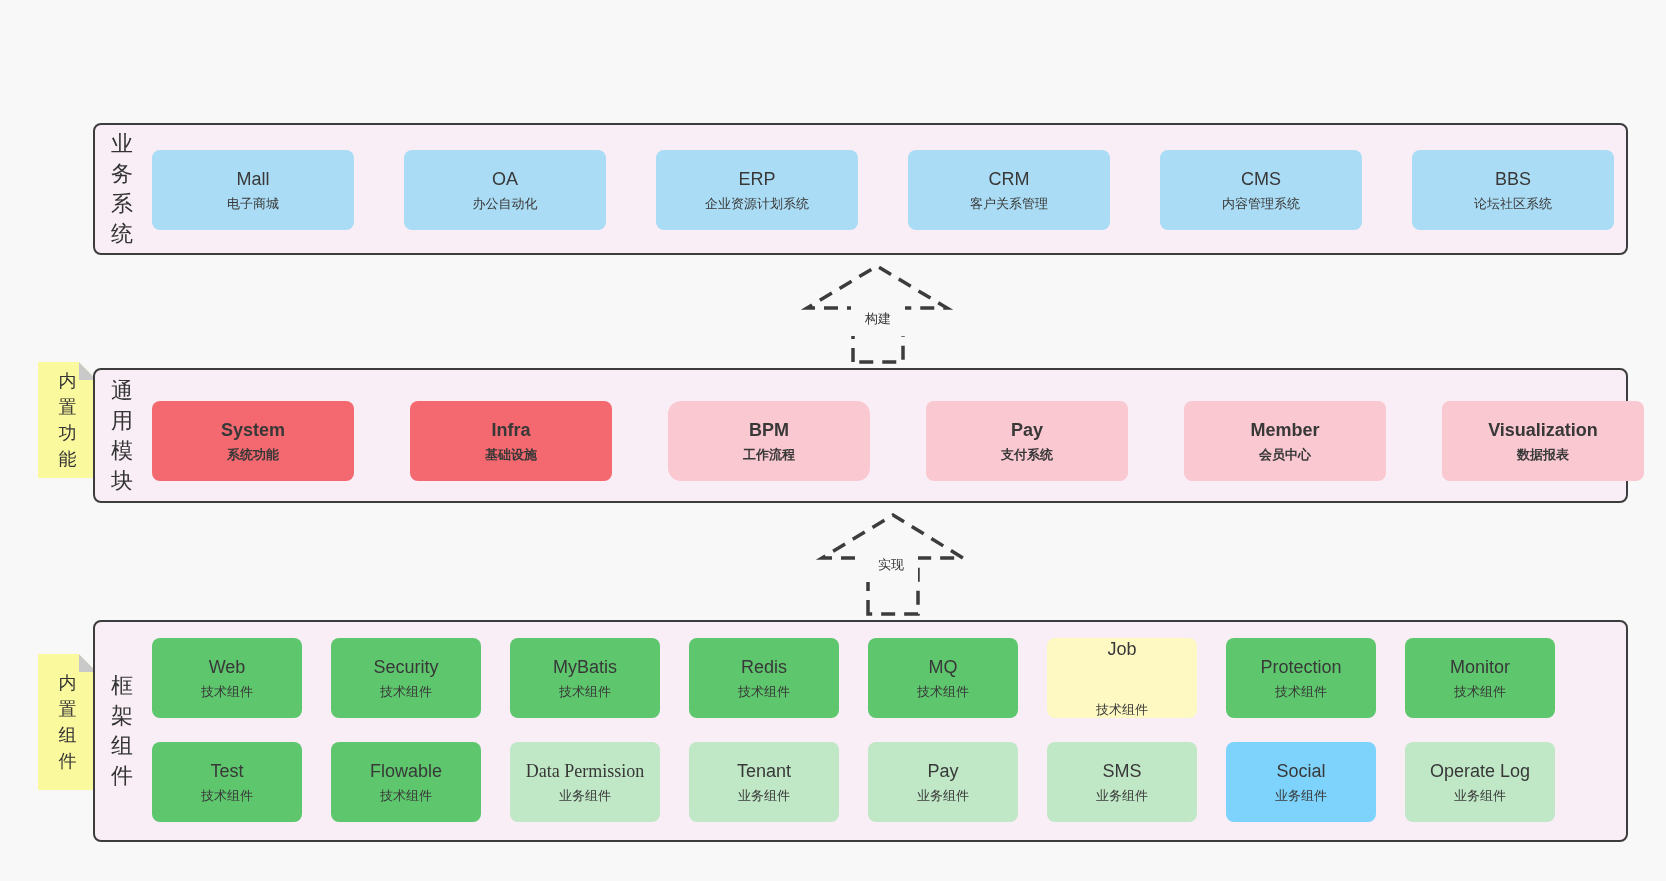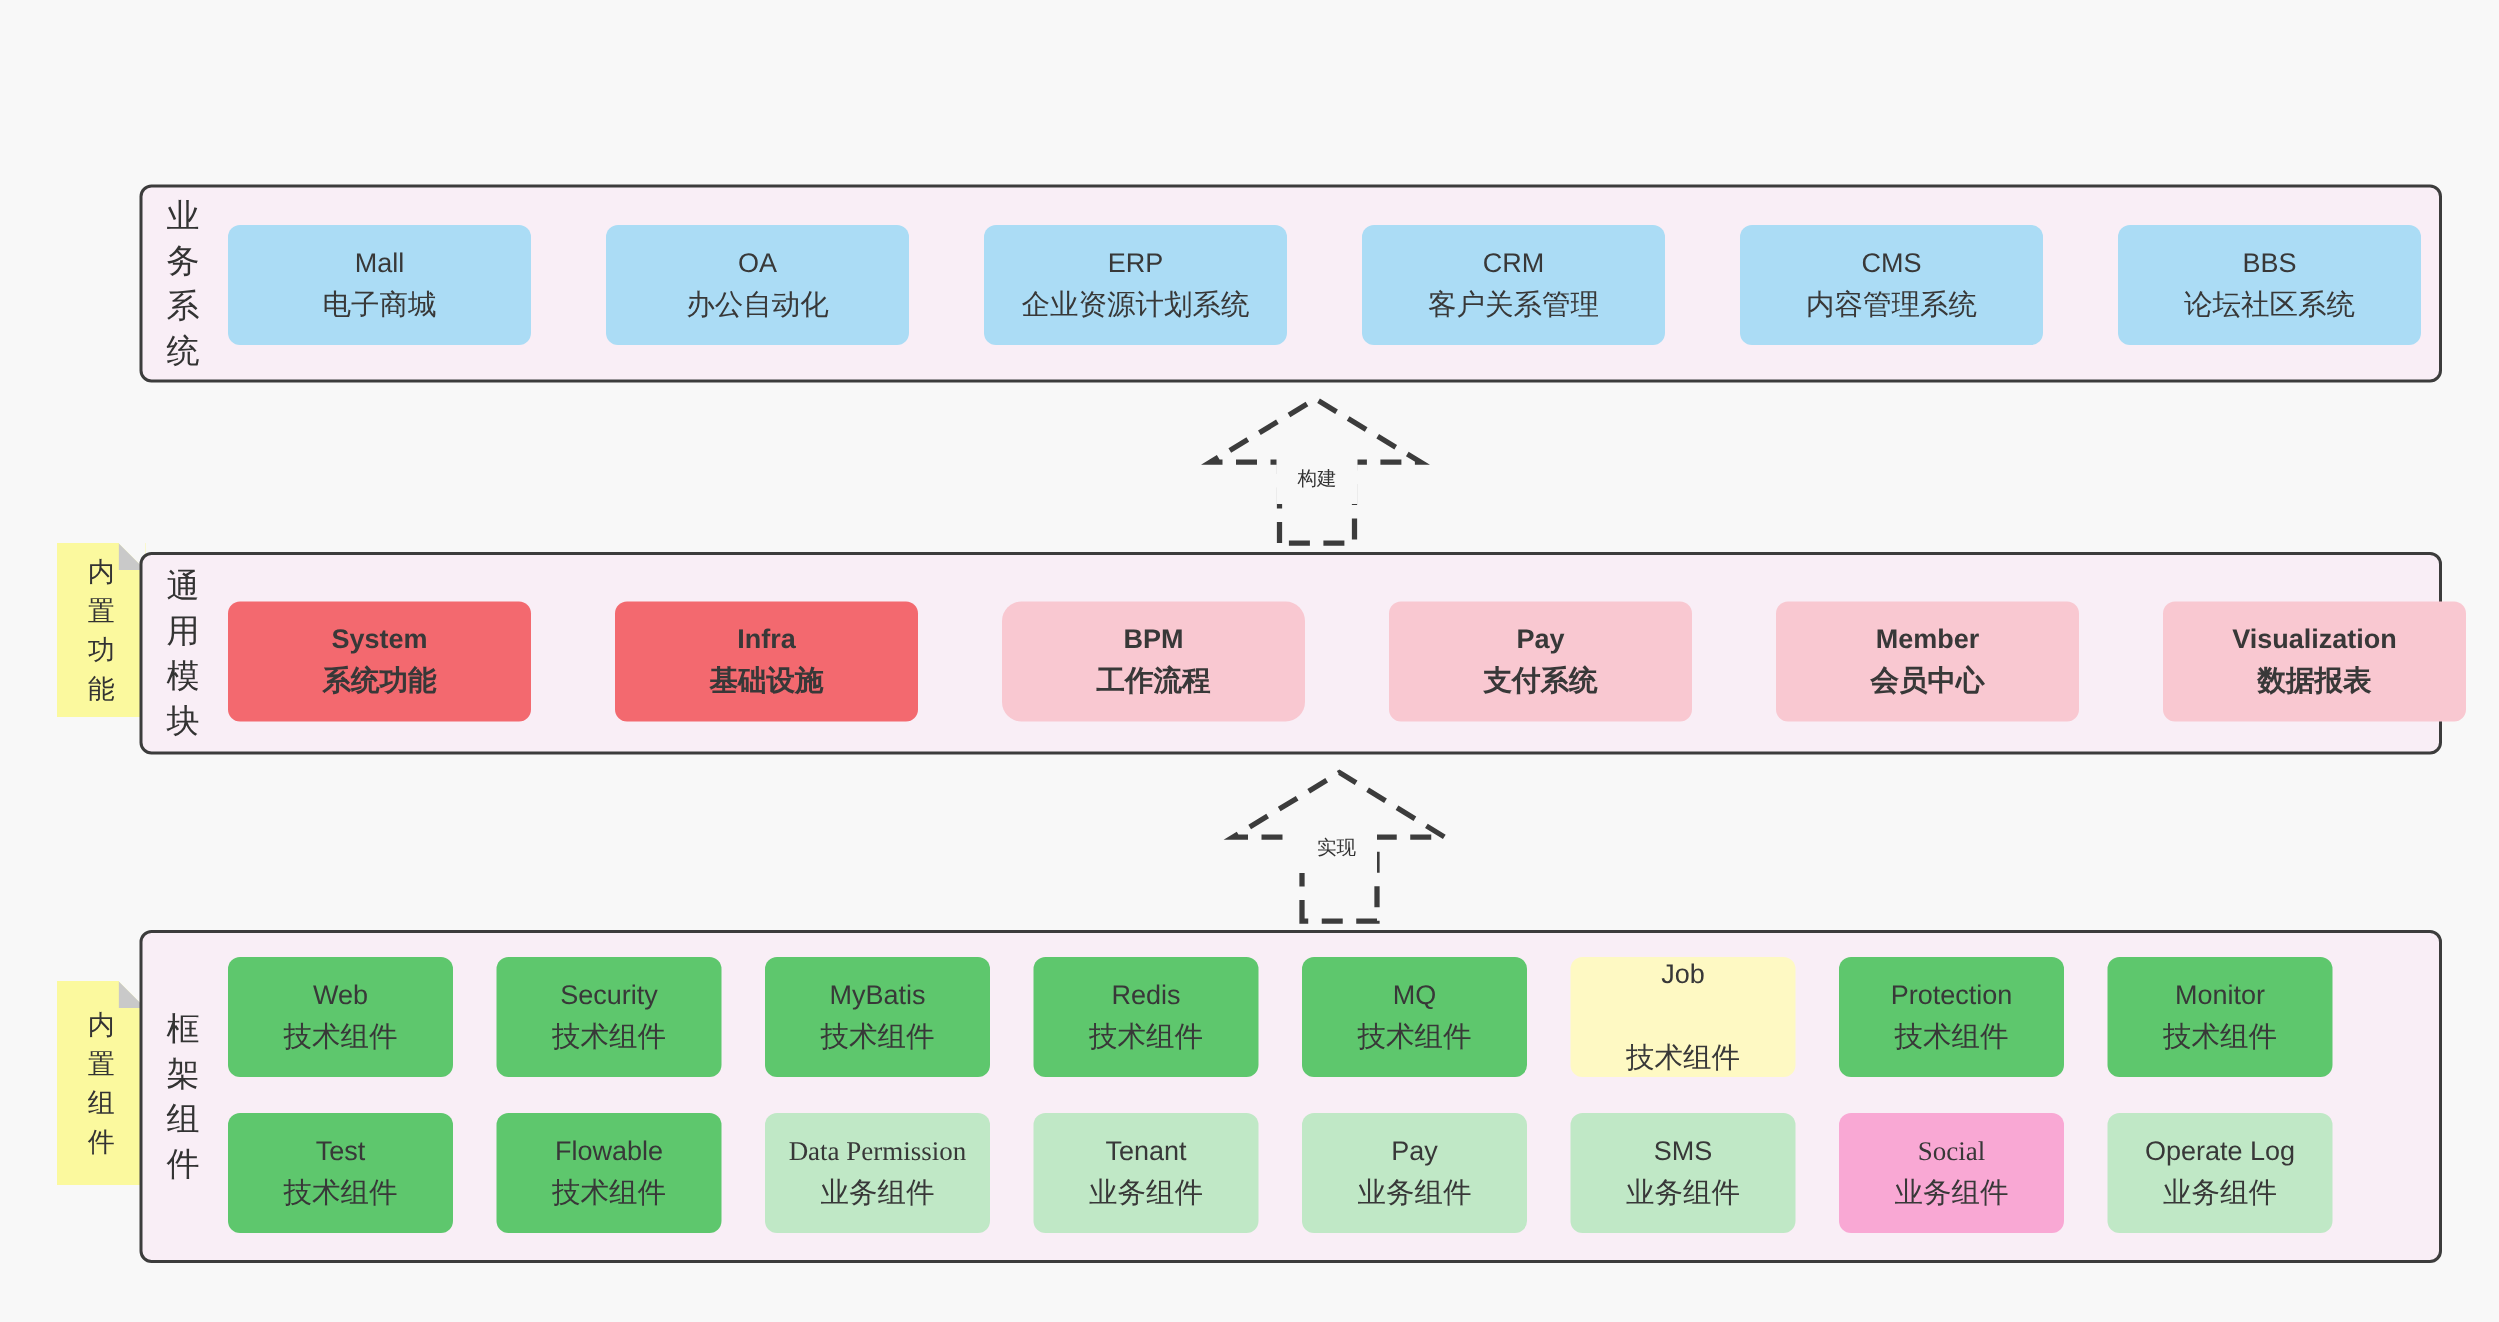--- a/index.html
+++ b/index.html
@@ -28,21 +28,21 @@
   #row-2-0{top:16px;gap:29px;}
   #row-2-1{top:120px;gap:29px;}
   .box{
     border-radius:8px;height:80px;box-sizing:border-box;
     display:flex;flex-direction:column;align-items:center;justify-content:center;
     text-align:center;color:#383838;padding:0 6px;
   }
   .box-lg{width:202px;}
   .box-sm{width:150px;}
   .box .t{font-size:18px;line-height:1.25;}
-  .box .s{font-size:19px;line-height:1.25;margin-top:5px;}
+  .box .s{font-size:13px;line-height:1.25;margin-top:5px;}
   
   .sticky{
     position:absolute;width:59px;background:#fbf99e;
     display:flex;align-items:center;justify-content:center;
   }
   #sticky-1{left:38px;top:362px;height:116px;}
   #sticky-2{left:38px;top:654px;height:136px;}
   .sticky .fold-cover{
     position:absolute;top:0;right:0;width:18px;height:18px;background:#f8f8f8;
     clip-path:polygon(0 0,100% 0,100% 100%);
@@ -234,21 +234,21 @@
           <div class="s">业务组件</div>
         </div>
         <div class="box box-sm" style="background: rgb(192, 232, 198);">
           <div class="t">Pay</div>
           <div class="s">业务组件</div>
         </div>
         <div class="box box-sm" style="background: rgb(192, 232, 198);">
           <div class="t">SMS</div>
           <div class="s">业务组件</div>
         </div>
-        <div class="box box-sm" style="background: #f9a8d4; font-family: Liberation Serif, serif;">
+        <div class="box box-sm" style="background: #7dd3fc;">
           <div class="t">Social</div>
           <div class="s">业务组件</div>
         </div>
         <div class="box box-sm" style="background: rgb(192, 232, 198);">
           <div class="t">Operate Log</div>
           <div class="s">业务组件</div>
         </div>
       </div>
   </section>
 

